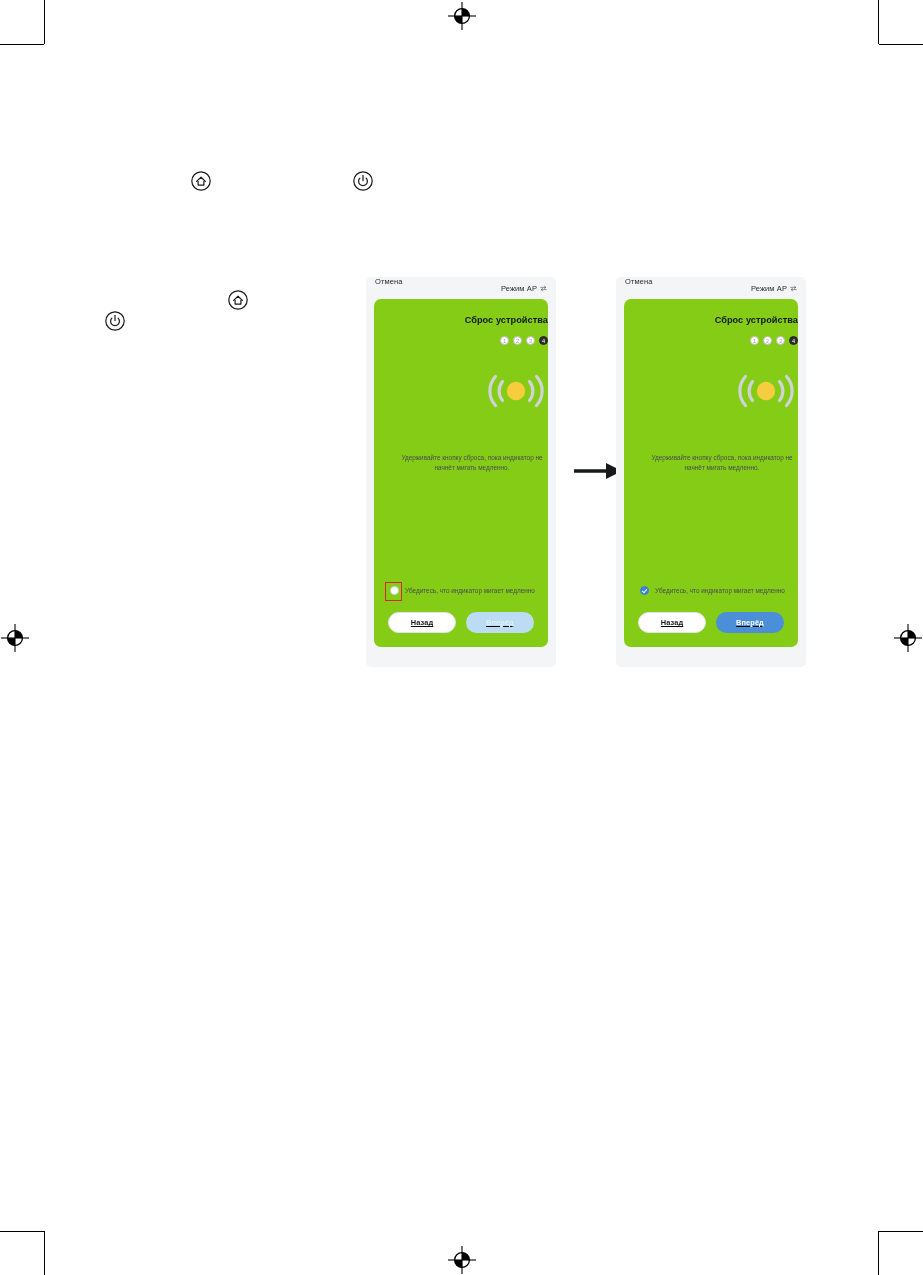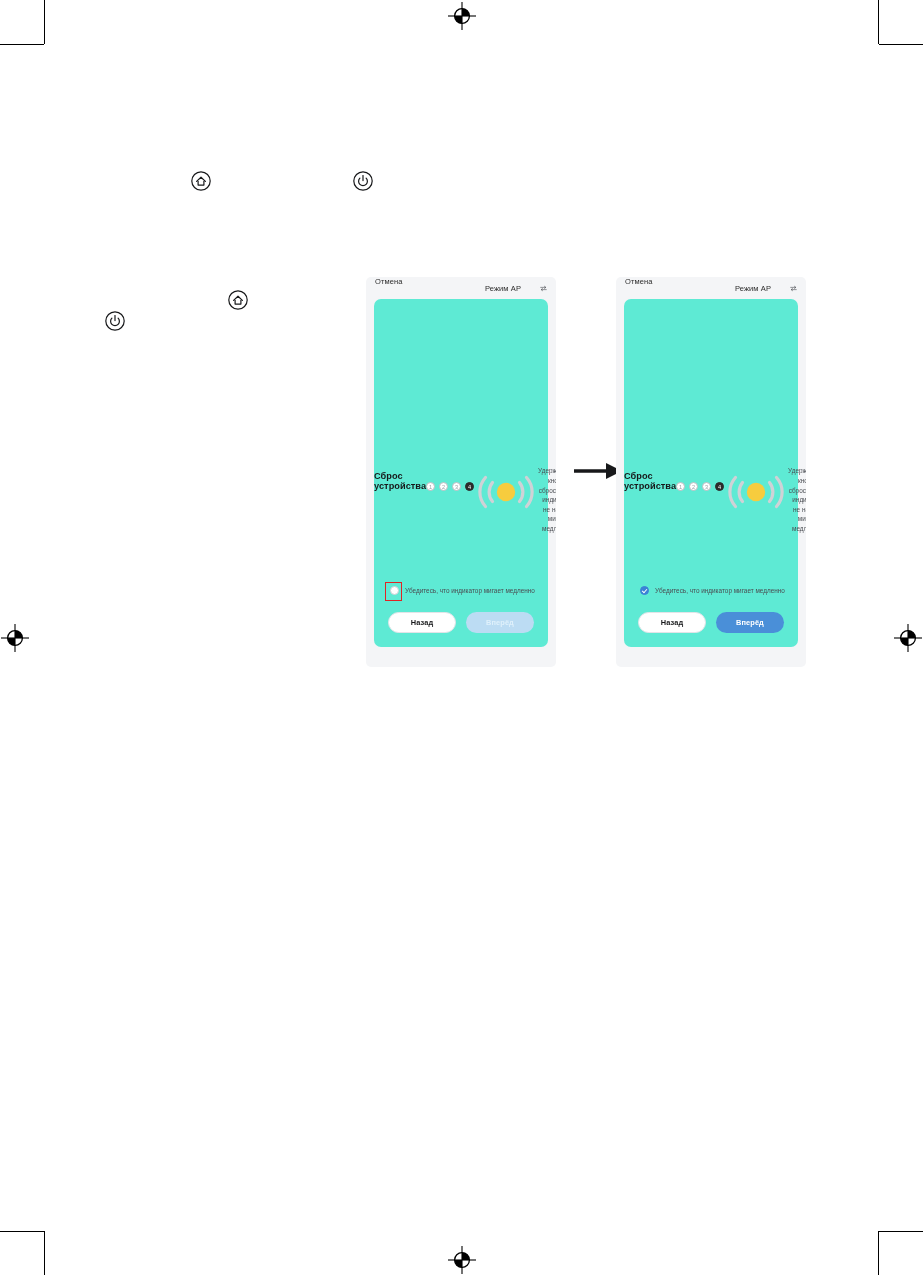--- a/index.html
+++ b/index.html
@@ -54,38 +54,38 @@
     box-sizing: border-box;
   }
   .sb-cancel {
     font-size: 7.5px;
     color: #2b2b2b;
     letter-spacing: .1px;
   }
   .sb-right {
     display: flex;
     align-items: center;
-    gap: 19px;
+    gap: 3px;
   }
   .sb-mode {
     font-size: 7.5px;
     color: #2b2b2b;
     letter-spacing: .1px;
   }
   .sb-swap { width: 7px; height: 7px; display: block; }
 
   .phone-card {
     margin: 0 8px;
-    background: #5eead4;
+    background: #84cc16;
     border-radius: 7px;
     height: 348px;
     box-sizing: border-box;
     display: flex;
-    flex-direction: row;
-    align-items: center;
+    flex-direction: column;
+    align-items: flex-end;
     padding-top: 16px;
     position: relative;
   }
 
   .card-title {
     font-size: 9.2px;
     font-weight: bold;
     color: #17181a;
     letter-spacing: .05px;
   }
@@ -181,20 +181,21 @@
     box-sizing: border-box;
   }
 
   .btn-row {
     position: absolute;
     left: 14px;
     right: 14px;
     bottom: 14px;
     display: flex;
     justify-content: space-between;
+    text-decoration: underline;
   }
   .btn {
     width: 68px;
     height: 21px;
     border-radius: 11px;
     font-size: 7.4px;
     font-weight: bold;
     display: flex;
     align-items: center;
     justify-content: center;

